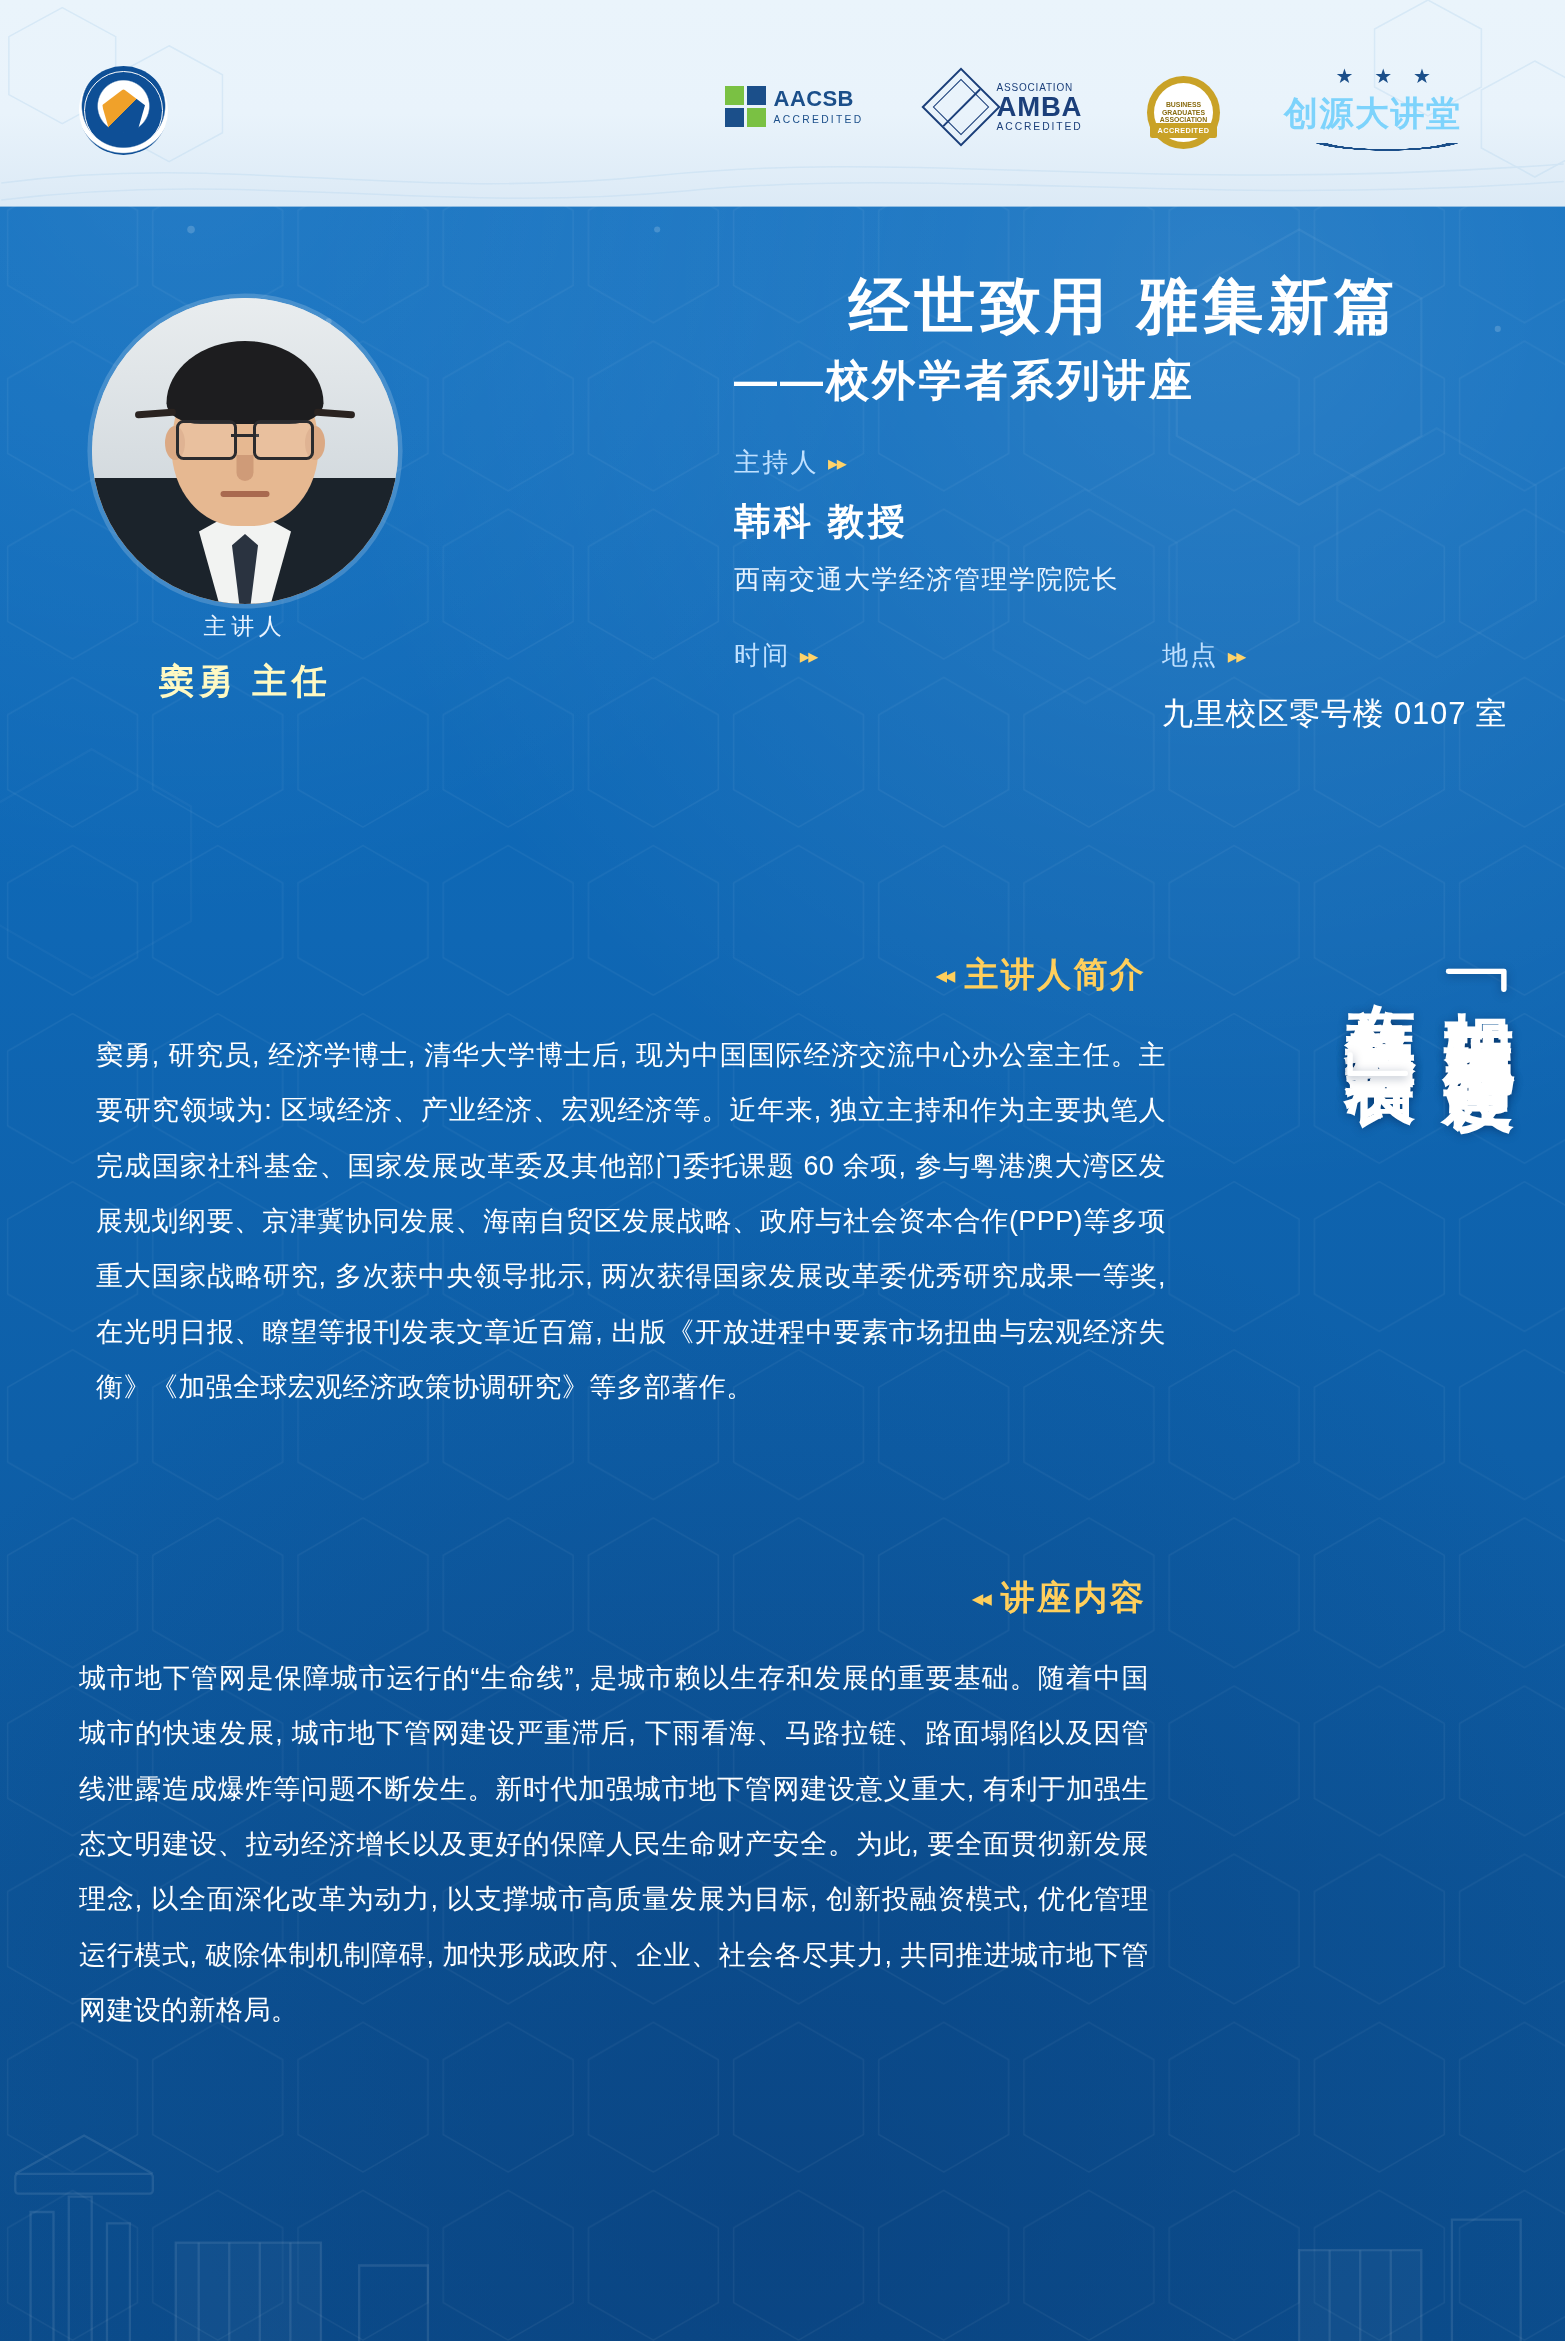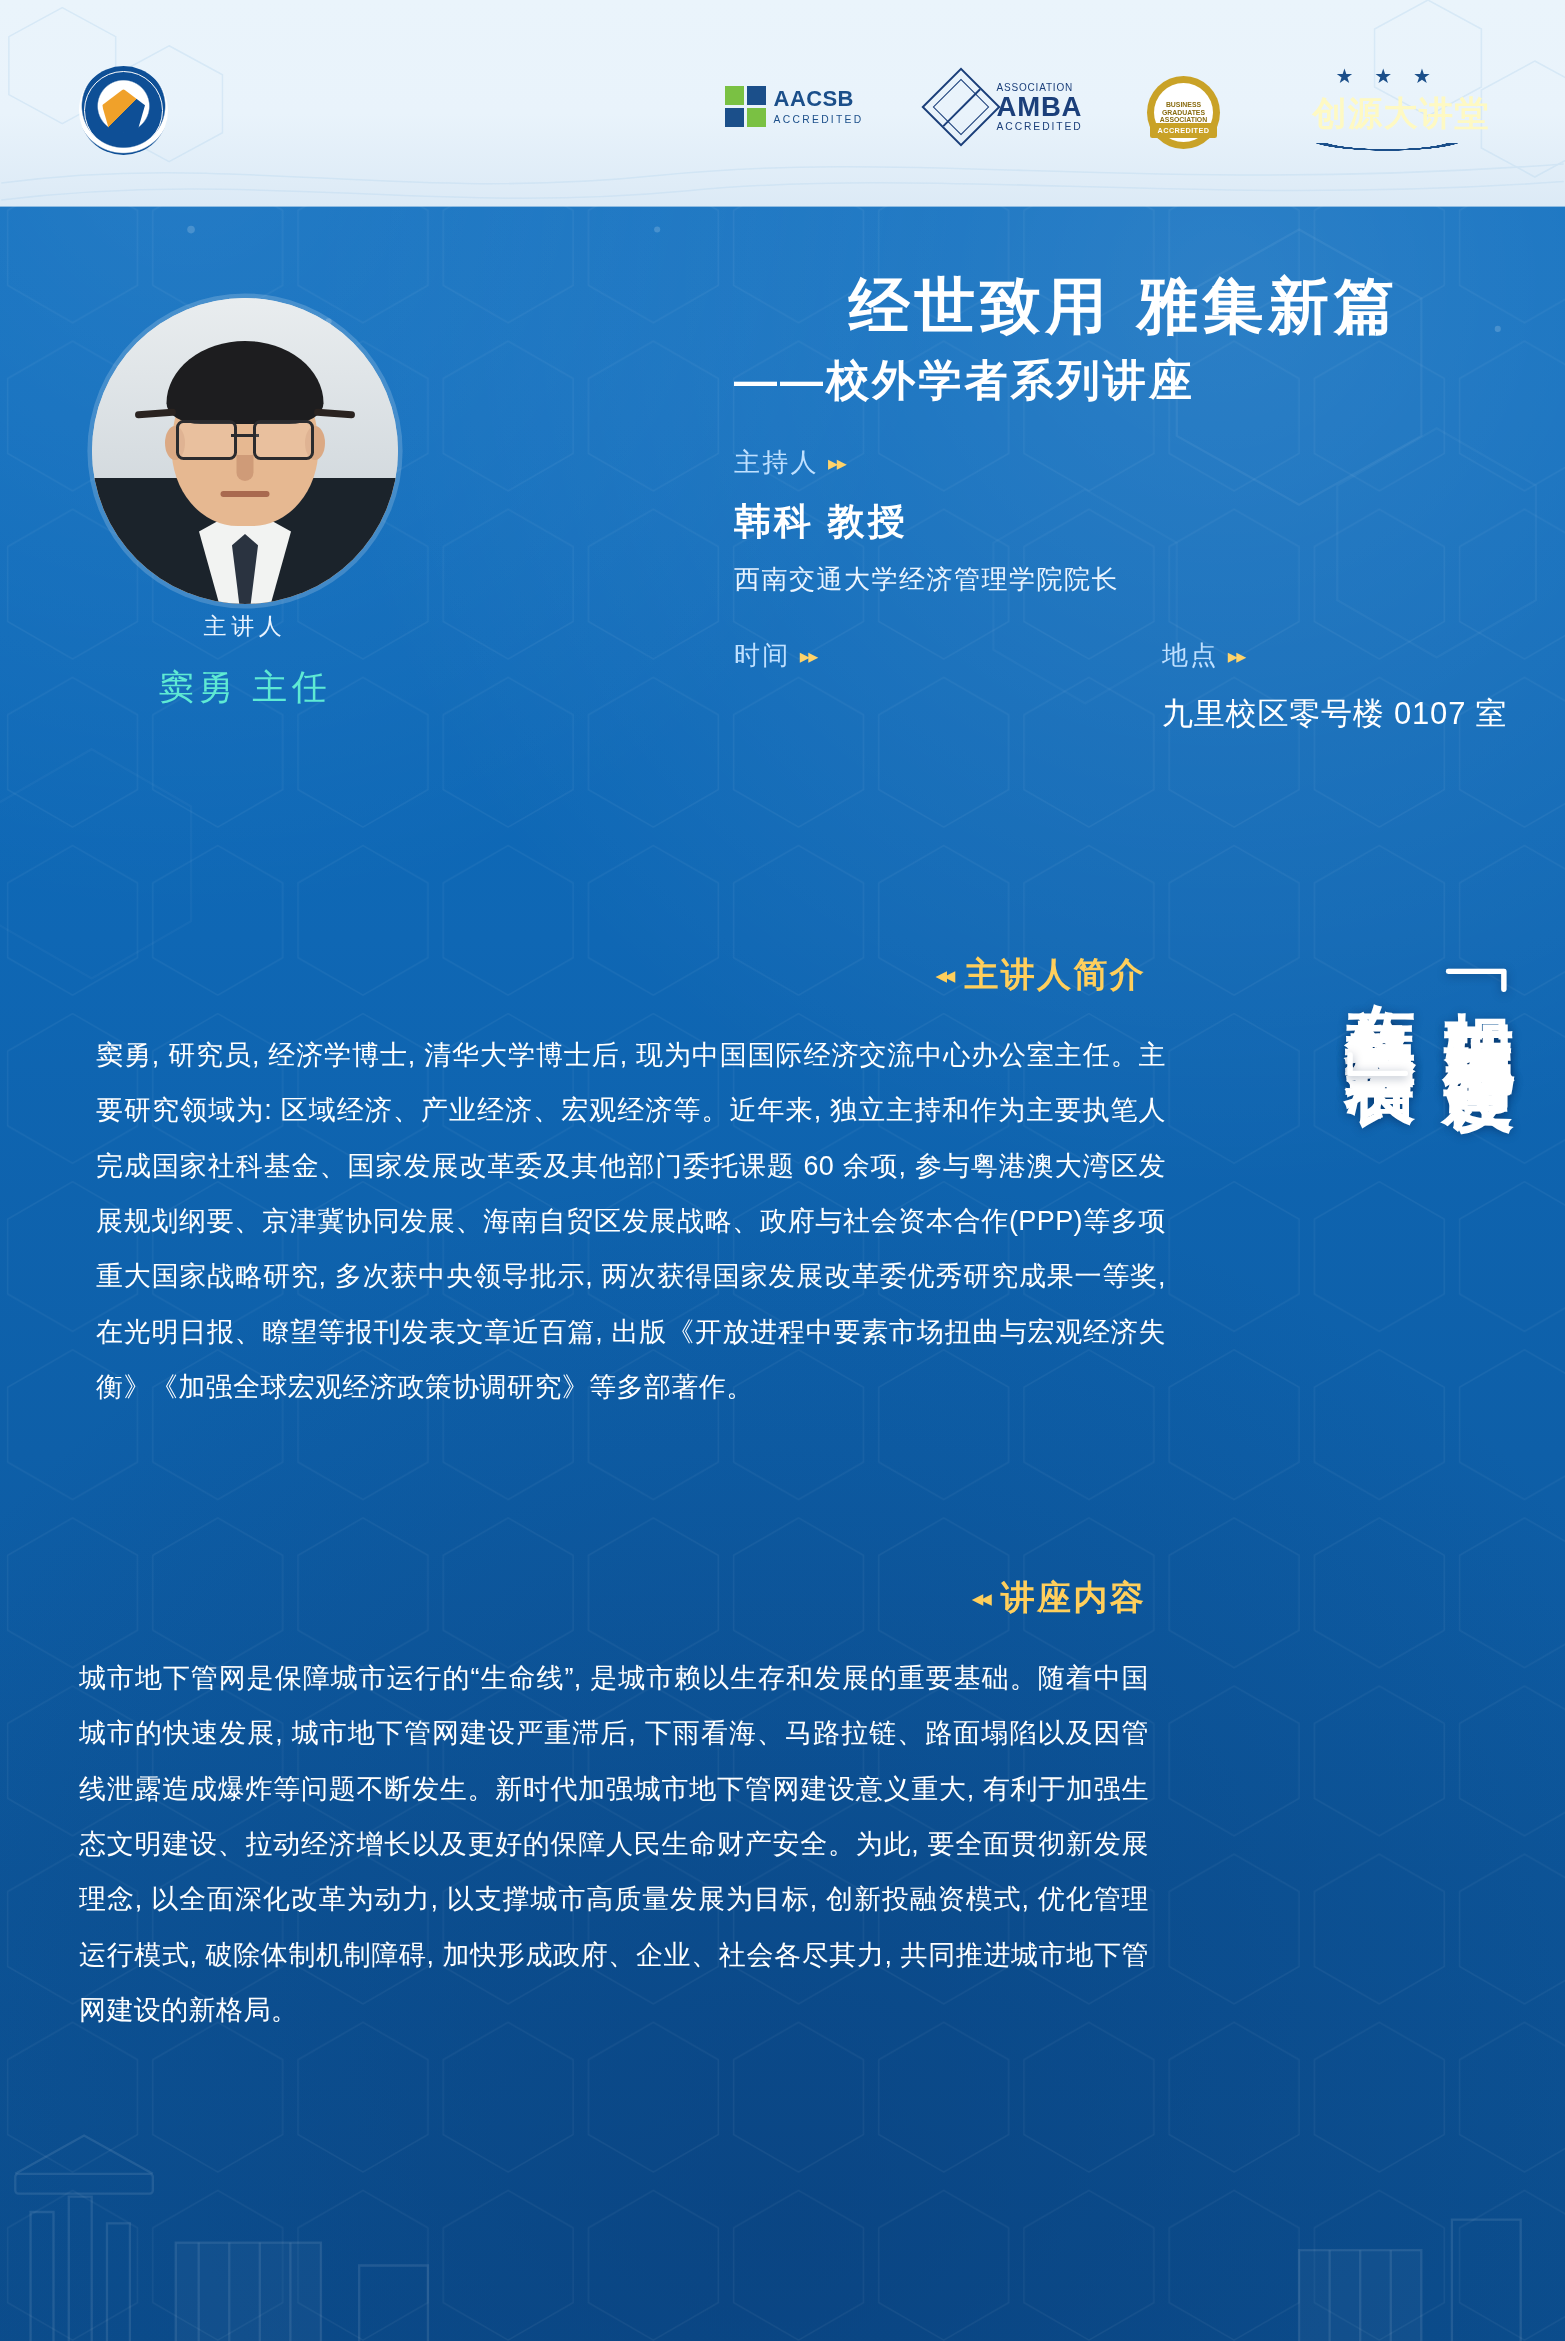--- a/index.html
+++ b/index.html
@@ -69,21 +69,21 @@
 
   .bga{position:absolute;left:1147px;top:76px;width:73px;height:73px;}
   .bga .ring{position:absolute;inset:0;border-radius:50%;background:#c9a227;}
   .bga .inner{position:absolute;inset:6.9px;border-radius:50%;background:#fff;display:flex;align-items:center;justify-content:center;flex-direction:column;}
   .bga .inner span{color:#8a6d12;font-size:6.9px;font-weight:bold;line-height:1.15;text-align:center;}
   .bga .band{position:absolute;left:3.1px;right:3.1px;top:47px;height:15.3px;background:#c9a227;border-radius:2.3px;display:flex;align-items:center;justify-content:center;}
   .bga .band span{color:#fff;font-size:7.3px;font-weight:bold;letter-spacing:0.4px;}
 
   .cyltang{position:absolute;left:1284px;top:66px;width:206px;height:84px;}
   .cyltang .stars{color:#1b4f8a;font-size:20px;letter-spacing:7.6px;text-align:center;line-height:1;}
-  .cyltang .name{font-family:"DejaVu Serif","Liberation Serif",serif;color:#fef9c3;font-size:34px;font-weight:bold;letter-spacing:1.5px;text-align:right;margin-top:4.6px;}
+  .cyltang .name{font-family:"DejaVu Serif","Liberation Serif",serif;color:#7dd3fc;font-size:34px;font-weight:bold;letter-spacing:1.5px;text-align:left;margin-top:4.6px;}
   .cyltang .swoosh{margin-top:6.1px;height:10.7px;background:
      radial-gradient(ellipse 107px 17px at 50% -4.6px, rgba(0,0,0,0) 0 62%, #1b4f8a 63% 72%, rgba(0,0,0,0) 73% 100%);}
 
   
   .portrait{
     position:absolute;left:92px;top:298px;width:306px;height:306px;border-radius:50%;
     background:linear-gradient(160deg,#dfe6ea 0%,#b9c2c8 100%);
     overflow:hidden;box-shadow:0 0 0 4.6px rgba(255,255,255,.18);
   }
   .p-bg{position:absolute;inset:0;background:linear-gradient(180deg,#e9edef 0%,#c6ced4 100%);}
@@ -101,21 +101,21 @@
   .p-glass .lens{position:absolute;top:0;width:55px;height:34px;border:3.1px solid #2b2b2e;border-radius:7.6px;background:rgba(255,255,255,.12);}
   .p-glass .lens.l{left:0;} .p-glass .lens.r{right:0;}
   .p-glass .bridge{position:absolute;left:55px;top:13.8px;width:27.5px;height:3.1px;background:#2b2b2e;}
   .p-brow-l,.p-brow-r{position:absolute;top:112px;width:41px;height:6.9px;background:#2a2320;border-radius:4.6px;}
   .p-brow-l{left:43px;transform:rotate(-4deg);} .p-brow-r{right:43px;transform:rotate(4deg);}
   .p-mouth{position:absolute;left:50%;top:193px;transform:translateX(-50%);width:49px;height:6.1px;background:#a9694f;border-radius:4.6px;}
   .p-nose{position:absolute;left:50%;top:157px;transform:translateX(-50%);width:17px;height:26px;background:rgba(180,120,90,.45);border-radius:0 0 9.2px 9.2px;}
 
   .p-label{position:absolute;left:92px;top:611px;width:306px;text-align:center;color:#eaf4ff;}
   .p-label .role{font-size:23px;letter-spacing:4.6px;}
-  .p-label .name{font-size:35px;font-weight:normal;letter-spacing:4.6px;margin-top:22px;color:#5eead4;}
+  .p-label .name{font-size:35px;font-weight:bold;letter-spacing:4.6px;margin-top:16px;color:#fef9c3;}
 
   
   .hero{position:absolute;left:734px;top:275px;width:780px;color:#fff;}
   .hero h1{margin:0;font-size:61px;font-weight:bold;letter-spacing:4.6px;line-height:1;font-family:"DejaVu Sans","Liberation Sans",sans-serif;text-align:center;}
   .hero h2{margin:23px 0 0 0;font-size:43px;font-weight:bold;letter-spacing:3.1px;line-height:1;}
   .host-lbl,.time-lbl,.place-lbl{color:#bfe0ff;font-size:26px;letter-spacing:2.3px;display:flex;align-items:center;gap:9.2px;}
   .arrows{color:#ffd36a;font-size:20px;letter-spacing:-1.5px;}
   .host-blk{margin-top:43px;}
   .host-name{margin-top:17px;font-size:37px;font-weight:bold;letter-spacing:3.1px;}
   .host-title{margin-top:15.3px;font-size:26px;letter-spacing:1.5px;color:#eaf4ff;}

